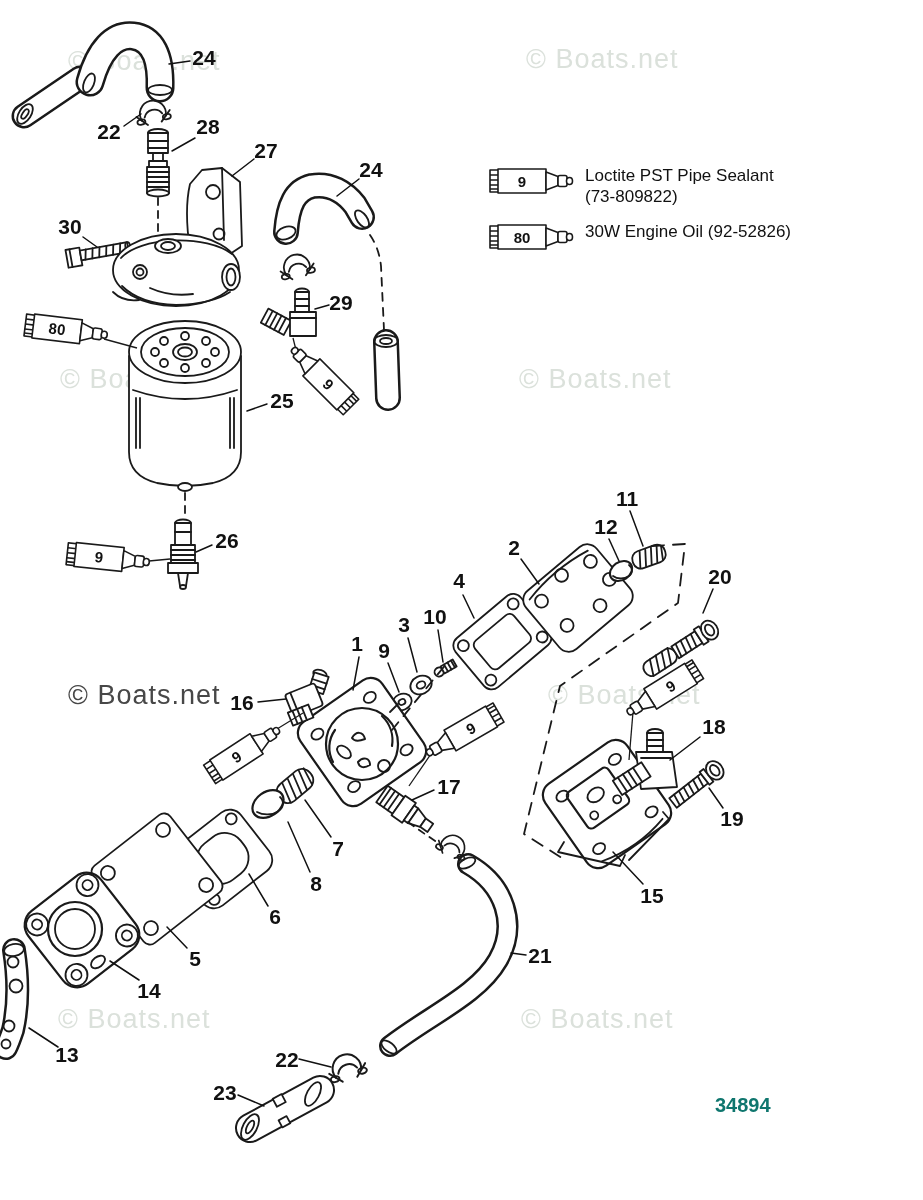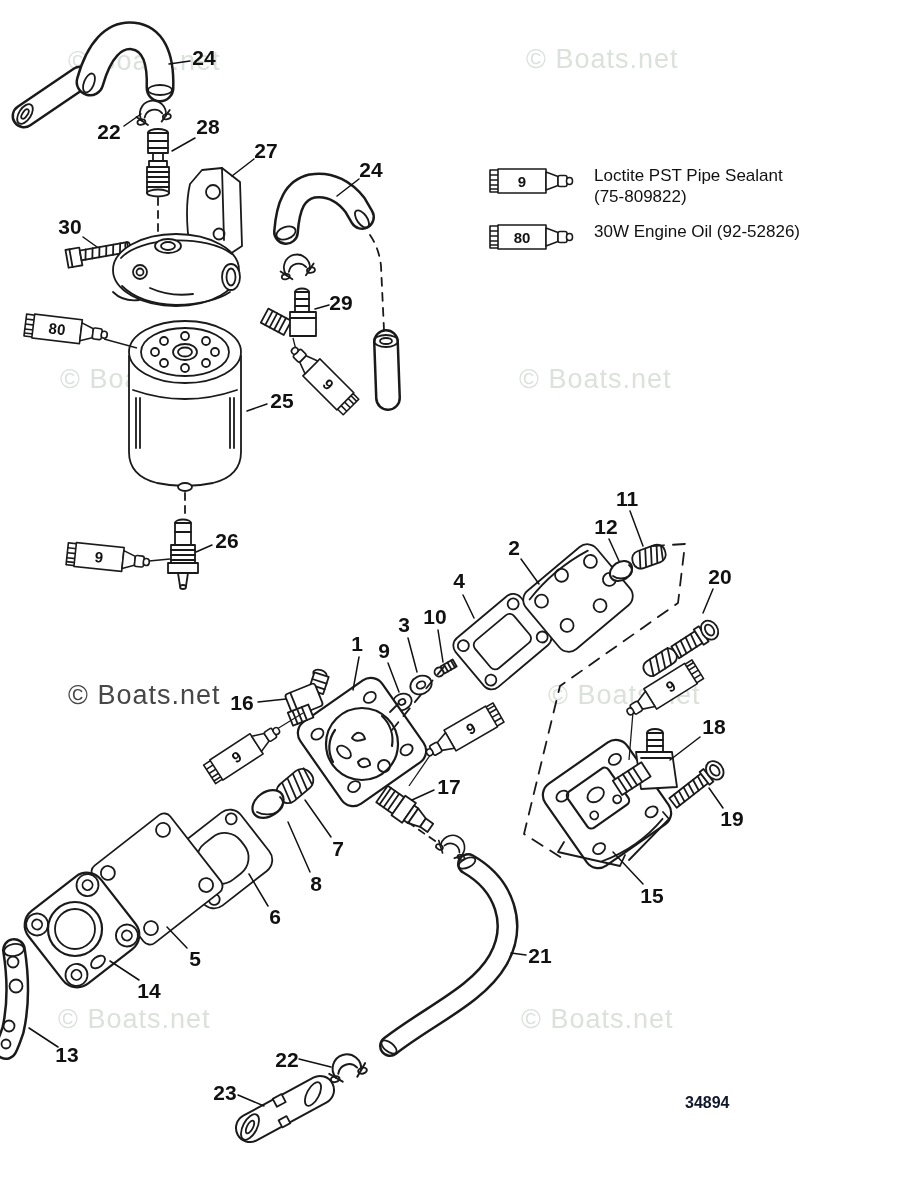--- a/index.html
+++ b/index.html
@@ -3,22 +3,22 @@
 <meta charset="utf-8">
 <style>
   html,body{margin:0;padding:0;background:#fff;}
   .canvas{position:relative;width:923px;height:1200px;background:#fff;overflow:hidden;
           font-family:"Liberation Sans",sans-serif;color:#111;}
   .wm{position:absolute;font-size:27px;letter-spacing:1px;white-space:nowrap;pointer-events:none;}
   .wm.light{color:#dbe1db;}
   .wm.dark{color:#474747;}
   .legend{position:absolute;left:483px;top:165px;}
   .legend-row{display:flex;align-items:flex-start;margin-bottom:14px;}
-  .legend-text{margin-left:19px;font-size:17px;line-height:21px;color:#111;}
-  .drawing-number{position:absolute;left:685px;top:1094px;font-size:16px;font-weight:bold;color:#0f172a;}
+  .legend-text{margin-left:10px;font-size:17px;line-height:21px;color:#111;}
+  .drawing-number{position:absolute;left:715px;top:1094px;font-size:20px;font-weight:bold;color:#0f766e;}
   svg text.plabel{font-family:"Liberation Sans",sans-serif;font-weight:bold;font-size:21px;fill:#111;}
   svg text.tnum{font-family:"Liberation Sans",sans-serif;font-weight:bold;font-size:15px;fill:#111;}
   .art{position:absolute;left:0;top:0;}
 </style>
 </head>
 <body>
 
 <div class="canvas">
 
   <div id="wm-layer">
@@ -528,21 +528,21 @@
               <rect x="-33" y="-12" width="48" height="24" fill="#fff"></rect>
               <path d="M15,-9 L27,-4.5 L27,4.5 L15,9 Z" fill="#fff"></path>
               <rect x="27" y="-5.5" width="9" height="11" rx="2" fill="#fff"></rect>
               <ellipse cx="38.5" cy="0" rx="3" ry="3.5" fill="#fff"></ellipse>
               <text x="-9" y="5.5" text-anchor="middle" class="tnum" stroke="none" fill="#111">9</text>
             </g>
           </g>
         </svg>
       <div class="legend-text">
         <div>Loctite PST Pipe Sealant</div>
-        <div>(75-809822)</div>
+        <div>(73-809822)</div>
       </div>
     </div>
     <div class="legend-row">
       <svg width="92" height="32" viewBox="-46 -16 92 32">
           <g transform="translate(2 0)">
             <g stroke="#1a1a1a" fill="none" stroke-width="1.6" stroke-linejoin="round">
               <rect x="-41" y="-11" width="9" height="22" fill="#fff"></rect>
               <path d="M-41,-6 h9 M-41,-1 h9 M-41,4 h9 M-41,8 h9"></path>
               <rect x="-33" y="-12" width="48" height="24" fill="#fff"></rect>
               <path d="M15,-9 L27,-4.5 L27,4.5 L15,9 Z" fill="#fff"></path>

